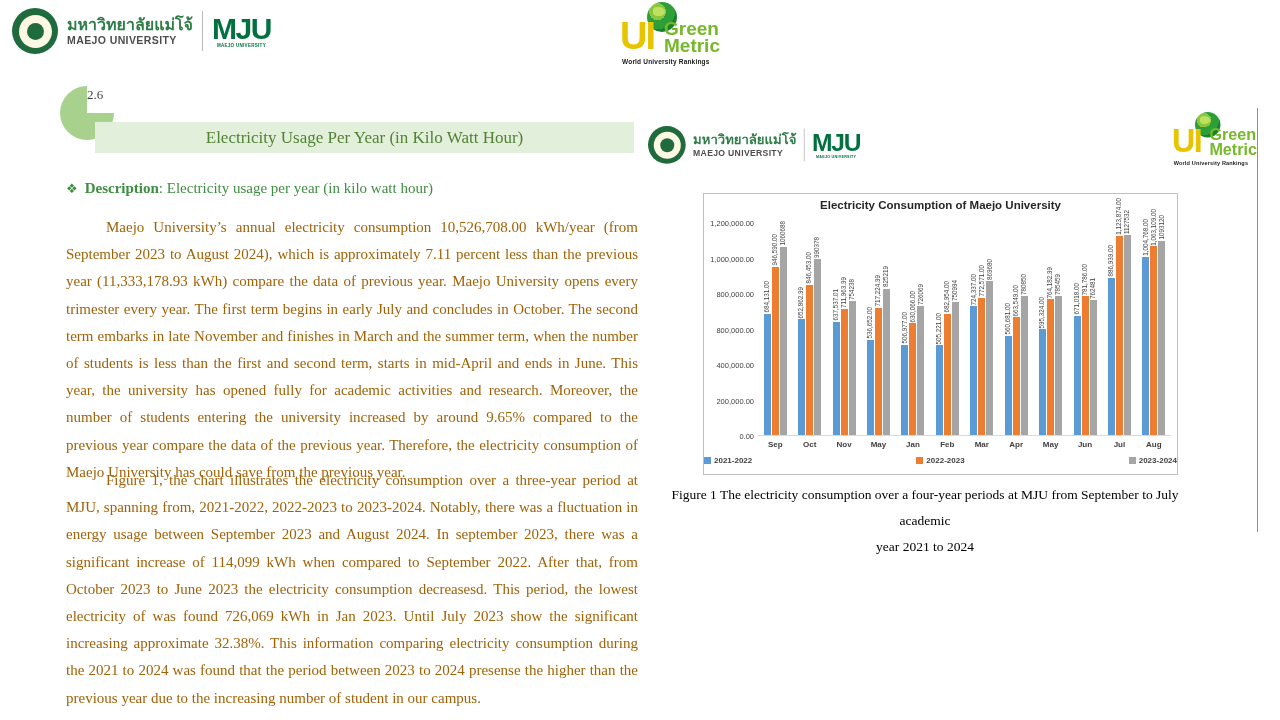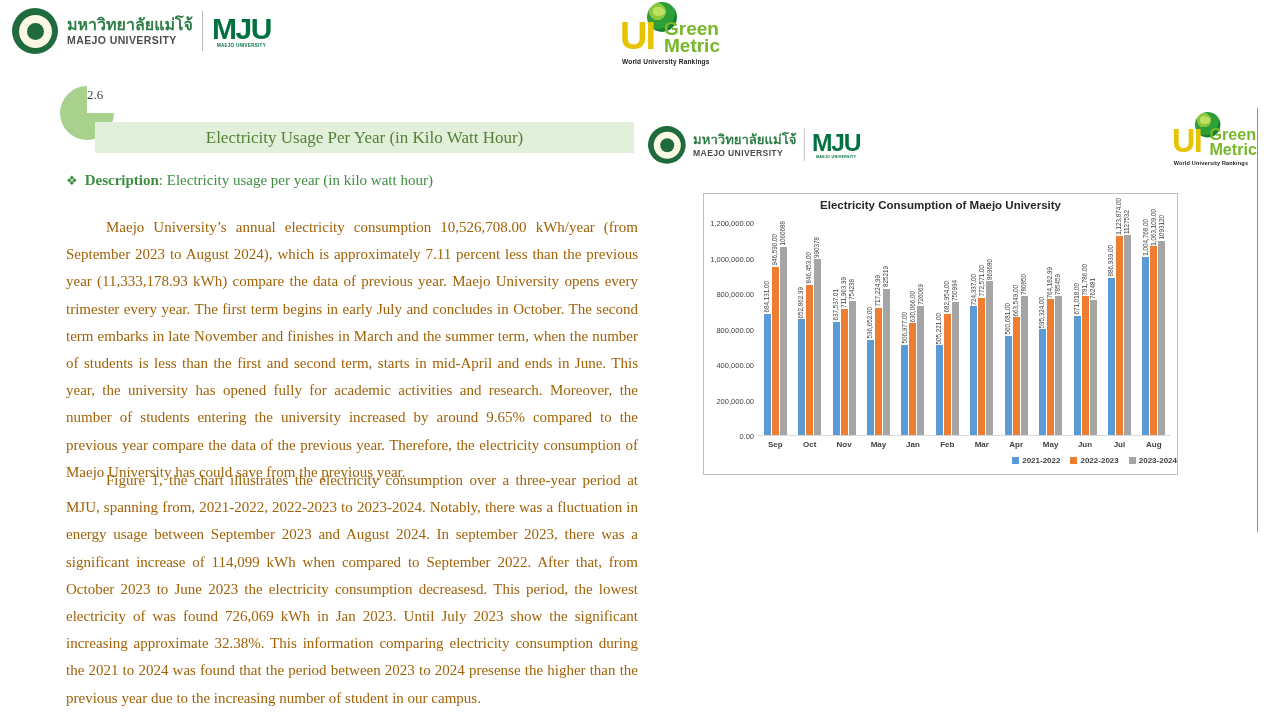--- a/index.html
+++ b/index.html
@@ -41,21 +41,21 @@
 
   
   .badge { position:absolute; left:60px; top:86px; width:54px; height:54px; }
   .badge-circle { position:absolute; inset:0; border-radius:50%; background:#a9d18e; }
   .badge-notch { position:absolute; right:0; top:0; width:27px; height:27px; background:#ffffff; }
   .badge-num { position:absolute; right:6px; top:1px; width:21px; font-size:13px;
     font-family:"Liberation Serif", serif; color:#3f3f3f; }
   .title-bar { position:absolute; left:95px; top:122px; width:539px; height:31px;
     background:#e2efda; display:flex; align-items:center; justify-content:center;text-align:center; }
   .title-bar span { font-family:"Liberation Serif", serif; font-size:17px; color:#538135; }
-  .desc-line { position:absolute; left:66px; top:172px; width:575px;
+  .desc-line { position:absolute; left:66px; top:180px; width:575px;
     font-family:"Liberation Serif", serif; font-size:15px; color:#3e8e41; }
   .desc-bullet { color:#3e8e41; font-size:13px; margin-right:7px; font-family:"DejaVu Sans", sans-serif; }
   .desc-label { font-weight:700; }
   .para { position:absolute; left:66px; width:572px; font-family:"Liberation Serif", serif;
     font-size:15px; line-height:27.2px; text-align:justify; text-indent:40px; color:#a16207; }
   #para1 { top:214px; }
   #para2 { top:467px; }
 
   
   .page-edge { position:absolute; left:1257px; top:108px; width:1px; height:424px; background:#8f8f8f; }
@@ -68,21 +68,21 @@
   .group { flex:1 1 0; display:flex; align-items:flex-end; justify-content:center; gap:1px; height:100%; }
   .bar-cell { width:7px; height:100%; display:flex; flex-direction:column;
     justify-content:flex-end; align-items:center; }
   .bar-label { writing-mode:vertical-rl; transform:rotate(180deg); font-size:6.3px;
     line-height:1; color:#3f3f3f; white-space:nowrap; margin-bottom:1px; flex:0 0 auto; }
   .bar { width:7px; flex:0 0 auto; }
   .ytick { position:absolute; left:2px; width:48px; text-align:right; font-size:7.5px; color:#404040; }
   .xrow { position:absolute; left:54px; top:246px; width:413px; display:flex; }
   .xrow span { flex:1 1 0; text-align:center; font-size:8px; font-weight:700; color:#404040; }
   .legend { position:absolute; left:0; top:262px; width:100%; display:flex;
-    justify-content:flex-end; align-items:center; gap:10px; }
+    justify-content:space-between; align-items:center; gap:10px; }
   .legend-item { display:flex; align-items:center; gap:3px; font-size:8px; font-weight:700; color:#404040; }
   .legend-swatch { width:7px; height:7px; display:inline-block; }
   .caption { position:absolute; left:660px; top:482px; width:530px; text-align:center;
     font-family:"Liberation Serif", serif; font-size:13.5px; line-height:26px; color:#000000; }
 </style>
 </head>
 <body>
 
 <div id="canvas">
 
@@ -356,14 +356,18 @@
       </div>
   <span class="ytick" style="top: 25px;">1,200,000.00</span>
       <span class="ytick" style="top: 60.5px;">1,000,000.00</span>
       <span class="ytick" style="top: 96px;">800,000.00</span>
       <span class="ytick" style="top: 131.5px;">800,000.00</span>
       <span class="ytick" style="top: 167px;">400,000.00</span>
       <span class="ytick" style="top: 202.5px;">200,000.00</span>
       <span class="ytick" style="top: 238px;">0.00</span>
     </div>
 
+  <div class="caption">
+    <div>Figure 1 The electricity consumption over a four-year periods at MJU from September to July academic</div>
+    <div>year 2021 to 2024</div>
+  </div>
 
 </div>
 
 </body></html>

